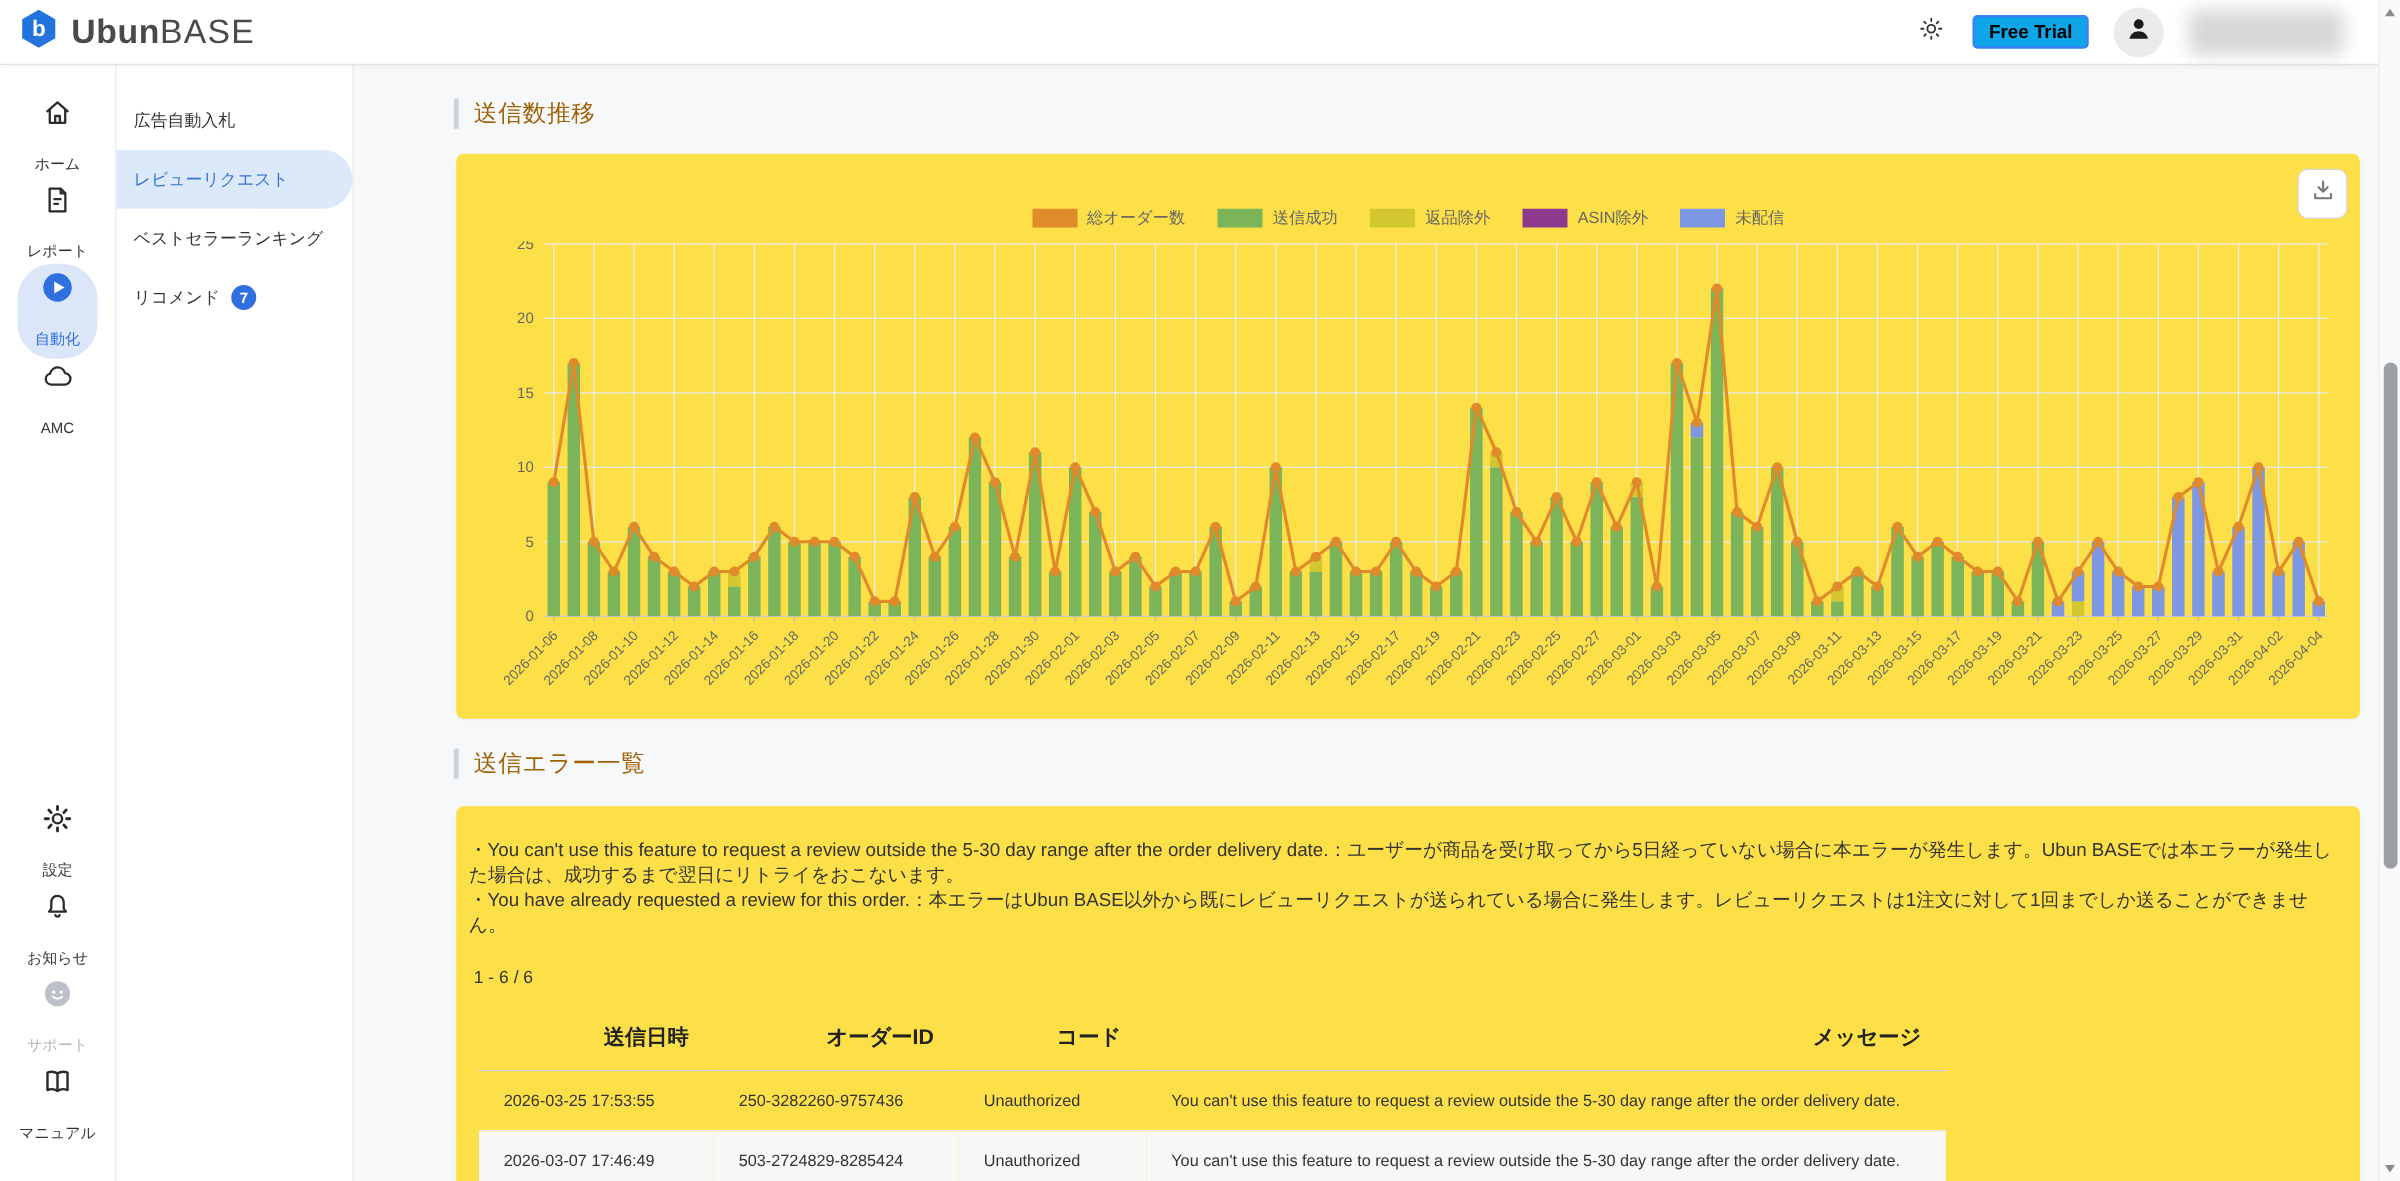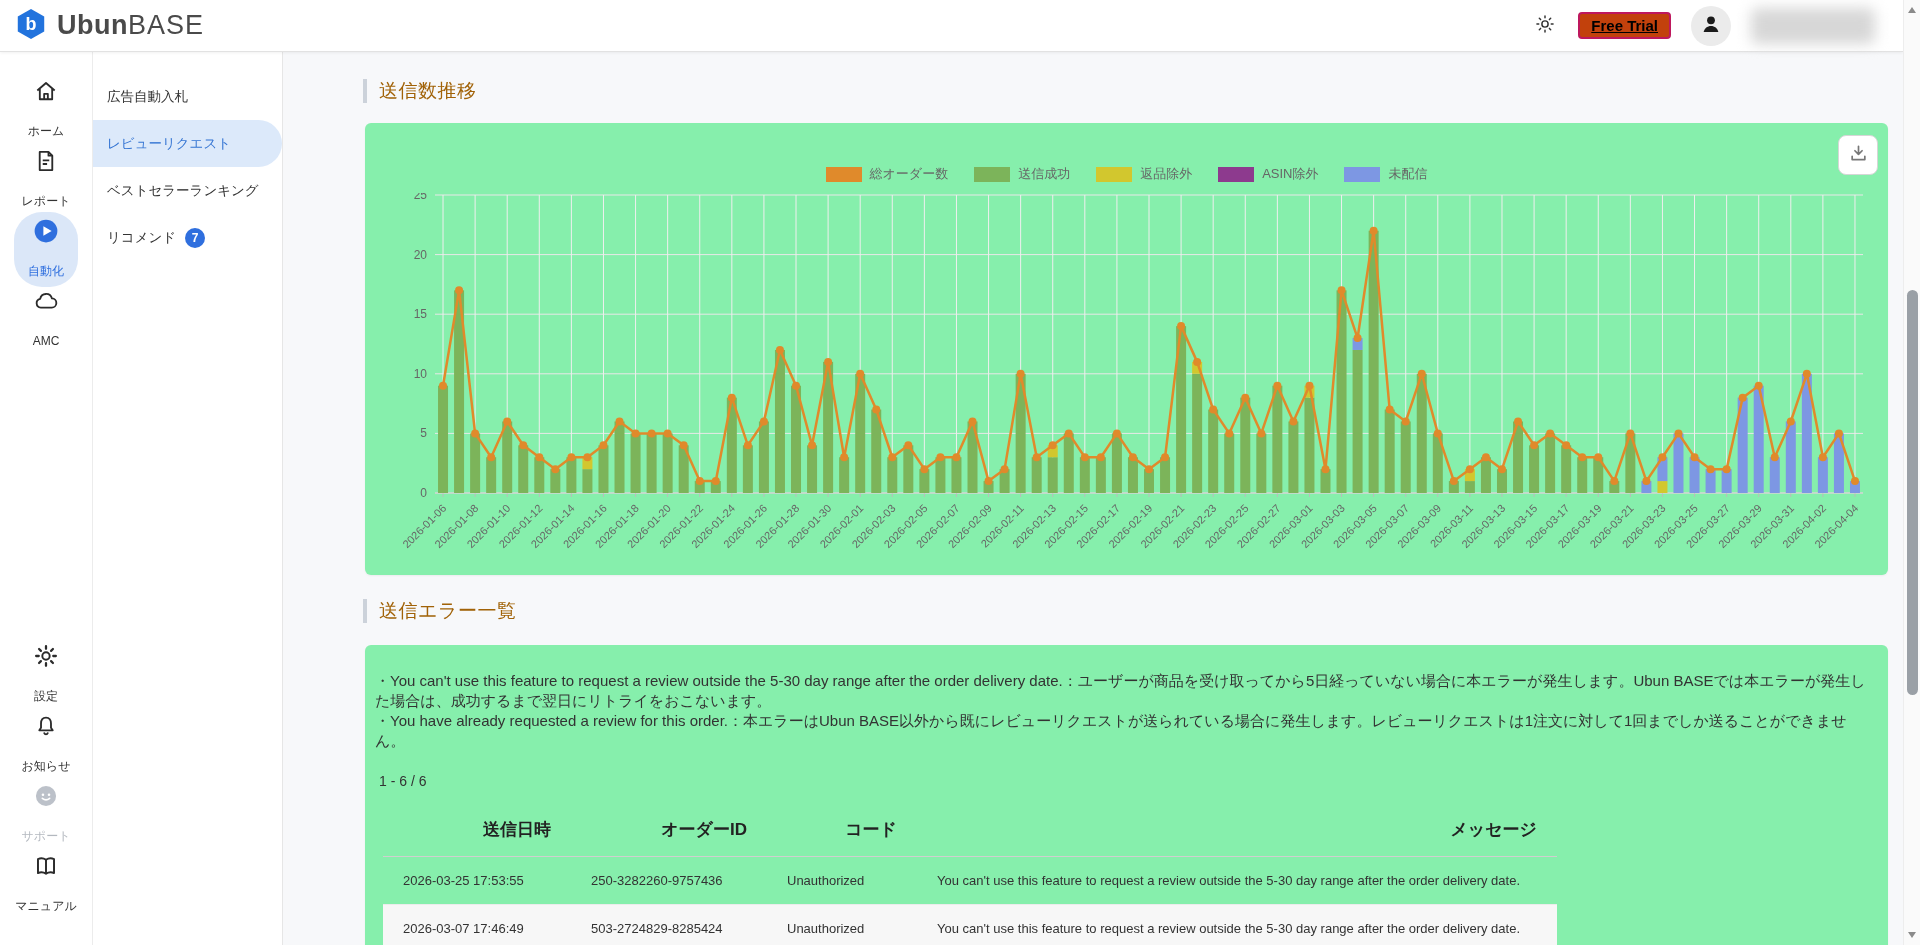--- a/index.html
+++ b/index.html
@@ -10,22 +10,22 @@
   .header { position:absolute; left:0; top:0; width:1903px; height:52px; background:#fff;
             border-bottom:1px solid #e2e2e2; box-shadow:0 1px 3px rgba(0,0,0,.06);
             display:flex; align-items:center; justify-content:space-between; z-index:20; }
   .logo { display:flex; align-items:center; gap:9px; padding-left:14px; cursor:pointer; }
   .logo svg { width:34px; height:34px; }
   .brand { font-size:27px; color:#4a4a4a; letter-spacing:.5px; }
   .brand .b1 { font-weight:800; }
   .brand .b2 { font-weight:400; letter-spacing:1px; }
   .hright { display:flex; align-items:center; gap:20px; padding-right:28px; }
   .icon-btn { width:26px; height:26px; display:flex; align-items:center; justify-content:center; cursor:pointer; }
-  .free-trial { border:2px solid #be185d; border-radius:4px; padding:3px 11px; font-size:15px;
-                font-weight:700; color:#000; background:#c2410c; cursor:pointer; white-space:nowrap;text-decoration:underline; }
+  .free-trial { border:2px solid #3b82f6; border-radius:4px; padding:3px 11px; font-size:15px;
+                font-weight:700; color:#000; background:#0ea5e9; cursor:pointer; white-space:nowrap; }
   .avatar { width:40px; height:40px; border-radius:50%; background:#ebebeb; display:flex;
             align-items:center; justify-content:center; cursor:pointer; }
   .avatar svg { width:26px; height:26px; }
   .user-blur { width:124px; height:36px; border-radius:6px; background:#d7d7d7; filter:blur(7px); }
 
   
   .rail { position:absolute; left:0; top:52px; width:93px; height:893px; background:#fff;
           border-right:1px solid #ececec; z-index:10; }
   .rail-top { padding-top:22px; display:flex; flex-direction:column; align-items:center; }
   .rail-bottom { position:absolute; bottom:26px; left:0; width:100%; display:flex; flex-direction:column; align-items:center; }
@@ -45,21 +45,21 @@
   .sub-item.active { background:#dce9fa; color:#3575D3; border-radius:0 26px 26px 0; }
   .badge { margin-left:9px; min-width:20px; height:20px; border-radius:50%; background:#2F6FDE;
            color:#fff; font-size:12px; font-weight:700; display:flex; align-items:center; justify-content:center; }
 
   
   .main { position:absolute; left:283px; top:52px; width:1620px; height:893px; background:#f7f8fa; overflow:hidden; }
   .sec-title { position:absolute; left:80px; display:flex; align-items:center; }
   .sec-title .bar { width:4px; height:24px; background:#ccd2da; margin-right:12px; }
   .sec-title .txt { font-size:19px; font-weight:400; color:#a16207; letter-spacing:.5px; }
   #sec1 { top:26px; } #sec2 { top:546px; }
-  .card { position:absolute; left:82px; width:1523px; background:#86efac; border-radius:6px;
+  .card { position:absolute; left:82px; width:1523px; background:#fde047; border-radius:6px;
           box-shadow:0 1px 2px rgba(0,0,0,.05); }
   #card1 { top:71px; height:452px; }
   #card2 { top:593px; height:360px; padding:26px 20px 0 10px; }
 
   .dl-btn { position:absolute; right:10px; top:12px; width:40px; height:40px; border:1px solid #d6d6d6;
             border-radius:8px; background:#fff; display:flex; align-items:center; justify-content:center; cursor:pointer; }
   .legend { position:absolute; left:0; top:42px; width:100%; display:flex; justify-content:center; gap:26px; }
   .lg-item { display:flex; align-items:center; gap:8px; cursor:pointer; }
   .lg-swatch { width:36px; height:15px; display:inline-block; }
   .lg-label { font-size:13px; color:#666; }

